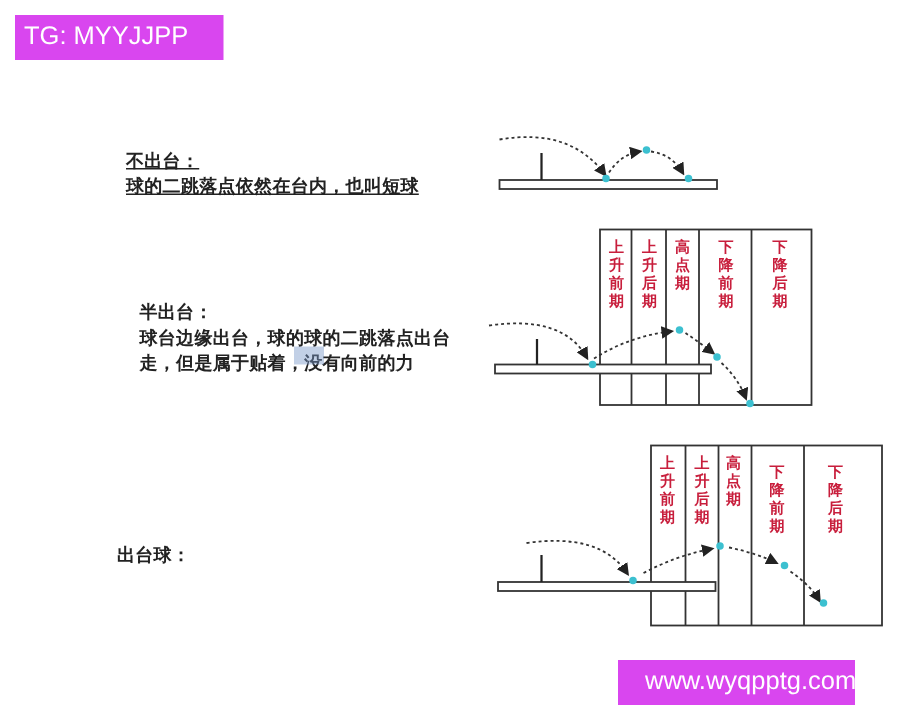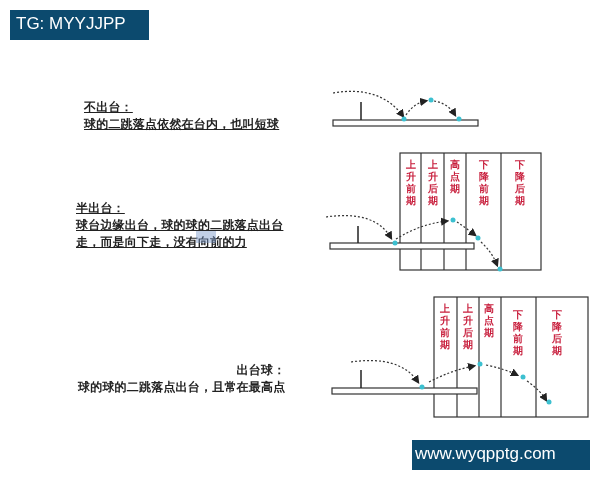--- a/index.html
+++ b/index.html
@@ -1,57 +1,56 @@
 <!DOCTYPE html>
 <html><head>
 <meta charset="utf-8">
 <style>
   * { margin: 0; padding: 0; box-sizing: border-box; }
   html, body { width: 600px; height: 480px; background: #ffffff; overflow: hidden; }
   body { position: relative; font-family: "DejaVu Sans", sans-serif; }
   .watermark {
-    position: absolute; background: #0c4a6e; color: #ffffff;
+    position: absolute; background: #d946ef; color: #ffffff;
     font-family: "Liberation Sans", sans-serif; font-size: 17px;
     line-height: 28px; padding: 0 6px;
   }
   #wm-top { left: 10px; top: 10px; width: 139px; height: 30px; }
-  #wm-bottom { left: 412px; top: 440px; width: 178px; height: 30px; font-size: 17px; padding-left: 3px; }
+  #wm-bottom { left: 412px; top: 440px; width: 158px; height: 30px; font-size: 17px; padding-left: 18px; }
   .desc {
     position: absolute; font-size: 12px; line-height: 17px; color: #222;
     font-weight: bold; letter-spacing: 0.2px;
   }
   .desc .title { display: block; }
   .desc .line { display: block; }
   #desc1 { left: 84px; top: 99px; text-decoration: underline; }
-  #desc2 { left: 76px; top: 200px; text-decoration: underline; }
+  #desc2 { left: 93px; top: 200px; }
   #desc3 { left: 78px; top: 362px; text-align: right; }
   svg { position: absolute; left: 0; top: 0; }
   .phase-label { font-size: 10px; fill: #c81e3c; font-weight: bold; font-family: "DejaVu Sans", sans-serif; }
   .ghost { position: absolute; left: 196px; top: 231px; width: 20px; height: 12px; background: rgba(120,150,200,0.45); }
 </style>
 </head>
 <body>
 
 <div class="watermark" id="wm-top">TG: MYYJJPP</div>
 
 <div class="desc" id="desc1">
   <span class="title">不出台：</span>
   <span class="line">球的二跳落点依然在台内，也叫短球</span>
 </div>
 
 <div class="desc" id="desc2">
   <span class="title">半出台：</span>
   <span class="line">球台边缘出台，球的球的二跳落点出台</span>
-  <span class="line">走，而是向下走，没有向前的力</span>
+  <span class="line">走，但是属于贴着，没有向前的力</span>
 </div>
 <div class="ghost"></div>
 
 <div class="desc" id="desc3">
   <span class="title">出台球：</span>
-  <span class="line">球的球的二跳落点出台，且常在最高点</span>
 </div>
 
 <svg width="600" height="480" viewBox="0 0 600 480">
   <defs>
     <marker id="arr" markerWidth="7" markerHeight="7" refX="5" refY="3.5" orient="auto">
       <path d="M0,0 L7,3.5 L0,7 Z" fill="#222"></path>
     </marker>
   </defs>
 
   <g>

